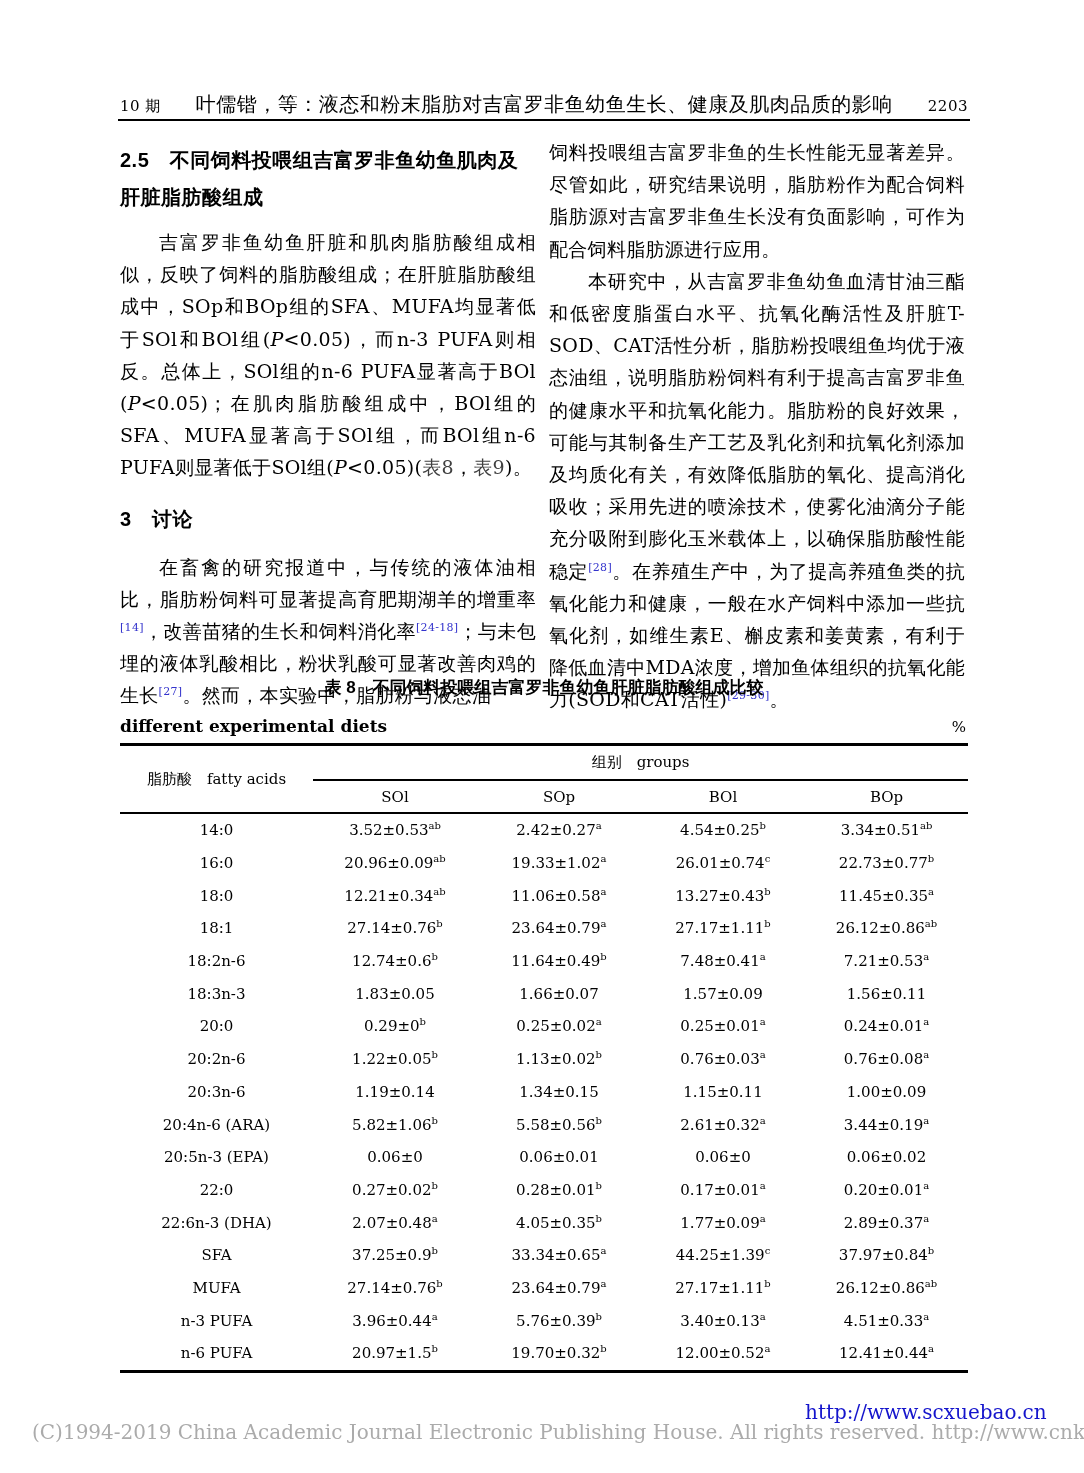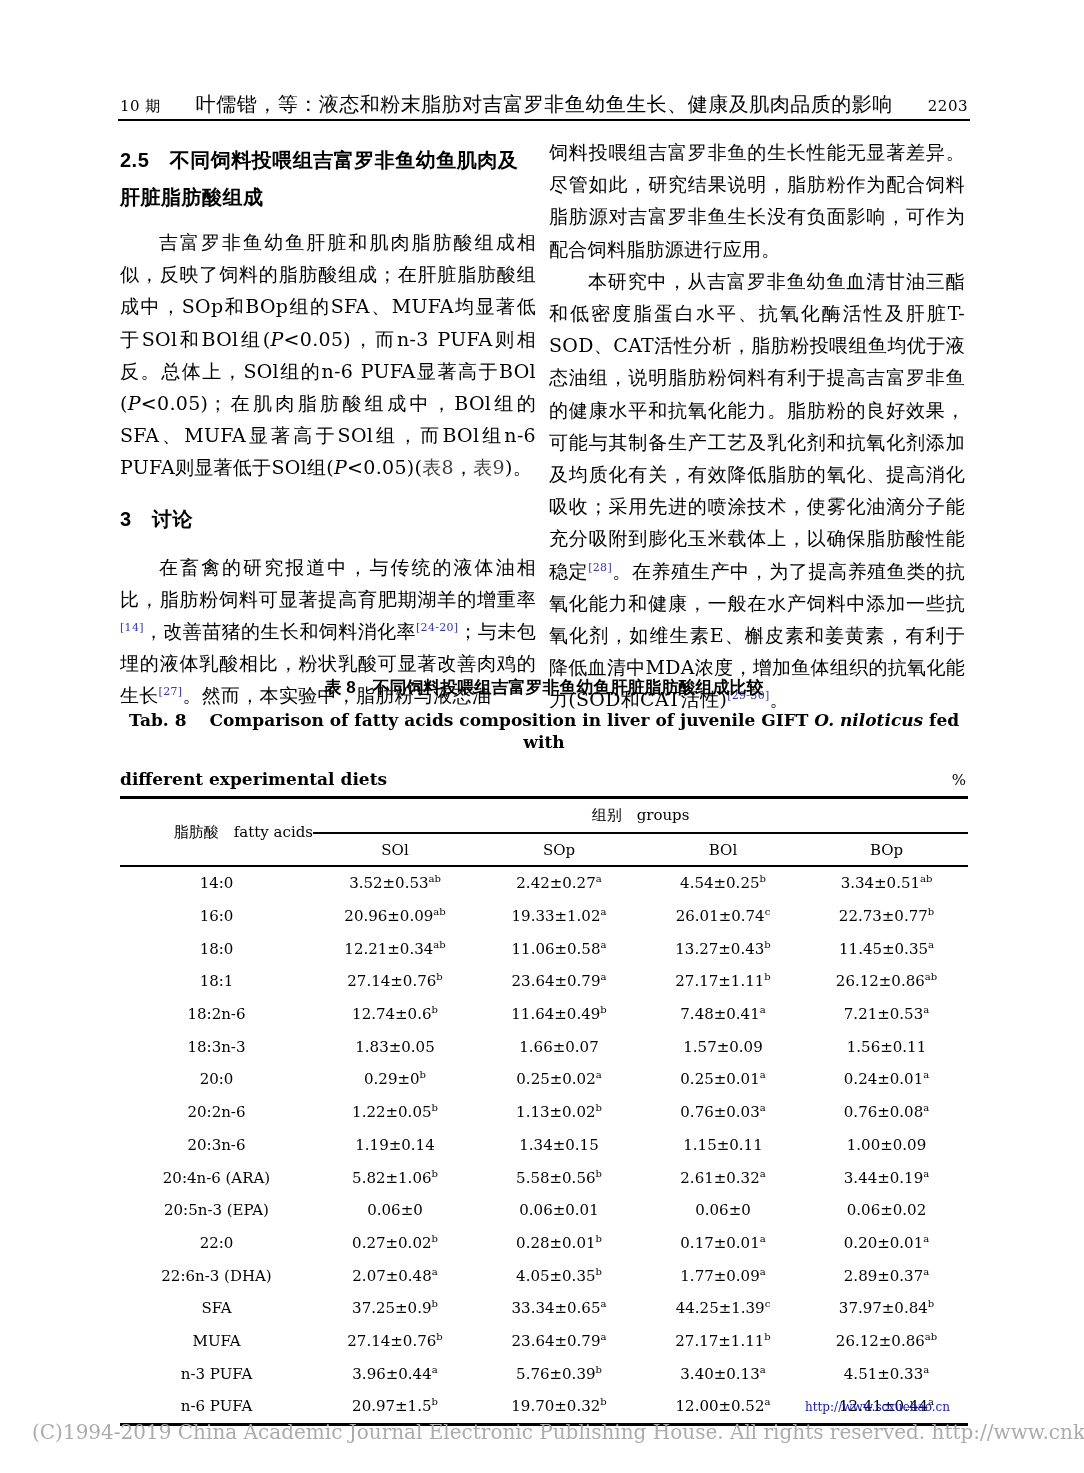--- a/index.html
+++ b/index.html
@@ -34,29 +34,29 @@
   .cap-zh { text-align:center; font-weight:bold; font-size:17px; font-family:"Liberation Sans","DejaVu Sans",sans-serif; }
   .cap-en { text-align:center; font-weight:bold; font-size:17px; margin-top:10px; }
   .cap-en2 { position:relative; text-align:left; font-weight:bold; font-size:17px; margin-top:17px; }
   .unit { position:absolute; right:2px; bottom:0; font-weight:normal; font-size:15px; }
 
   table.fat {
     margin-top:7px; width:848px; border-collapse:collapse; table-layout:fixed;
     border-top:3px solid #000; border-bottom:3px solid #000; font-size:15px;
   }
   table.fat th { font-weight:normal; padding:0; }
-  th.rowhead { text-align:right; padding-left:22px; border-bottom:2px solid #000; }
+  th.rowhead { text-align:center; padding-left:22px; border-bottom:2px solid #000; }
   th.grouphead { border-bottom:2px solid #000; height:33px; }
   tr.subhead th { height:31px; border-bottom:2px solid #000; }
   table.fat td { height:32.7px; text-align:center; padding:0; }
   td.row-name { text-align:left; padding-left:21px; }
   table.fat sup { font-size:10px; line-height:0; }
 
   
-  .foot-link { position:absolute; top:1400px; left:805px; color:#1414cc; font-size:12px; }
+  .foot-link { position:absolute; top:1400px; left:805px; color:#1414cc; font-size:20px; }
   .watermark { position:absolute; top:1420px; left:32px; color:#ababab; font-size:20px; white-space:nowrap; }
 </style>
 </head>
 <body>
 
 <div class="page">
 
   <div class="pg-header">
     <span>10 期</span>
     <span class="ctr">叶儒锴，等：液态和粉末脂肪对吉富罗非鱼幼鱼生长、健康及肌肉品质的影响</span>
@@ -66,33 +66,32 @@
 
   <div class="columns">
 
     <div class="col">
       <h2 class="sec"><span>2.5　不同饲料投喂组吉富罗非鱼幼鱼肌肉及</span><br><span>肝脏脂肪酸组成</span></h2>
 
       <p class="indent"><span>吉富罗非鱼幼鱼肝脏和肌肉脂肪酸组成相似，反映了饲料的脂肪酸组成；在肝脏脂肪酸组成中，SOp和BOp组的SFA、MUFA均显著低于SOl和BOl组(</span><span class="pvar">P</span><span>&lt;0.05)，而n-3 PUFA则相反。总体上，SOl组的n-6 PUFA显著高于BOl (</span><span class="pvar">P</span><span>&lt;0.05)；在肌肉脂肪酸组成中，BOl组的SFA、MUFA显著高于SOl组，而BOl组n-6 PUFA则显著低于SOl组(</span><span class="pvar">P</span><span>&lt;0.05)(</span><span class="tlink">表8</span><span>，</span><span class="tlink">表9</span><span>)。</span></p>
 
       <h2 class="sec sec3">3　讨论</h2>
 
-      <p class="indent"><span>在畜禽的研究报道中，与传统的液体油相比，脂肪粉饲料可显著提高育肥期湖羊的增重率</span><sup class="ref">[14]</sup><span>，改善苗猪的生长和饲料消化率</span><sup class="ref">[24-20]</sup><span>；与未包埋的液体乳酸相比，粉状乳酸可显著改善肉鸡的生长</span><sup class="ref">[27]</sup><span>。然而，本实验中，脂肪粉与液态油</span></p>
+      <p class="indent"><span>在畜禽的研究报道中，与传统的液体油相比，脂肪粉饲料可显著提高育肥期湖羊的增重率</span><sup class="ref">[14]</sup><span>，改善苗猪的生长和饲料消化率</span><sup class="ref">[24-18]</sup><span>；与未包埋的液体乳酸相比，粉状乳酸可显著改善肉鸡的生长</span><sup class="ref">[27]</sup><span>。然而，本实验中，脂肪粉与液态油</span></p>
     </div>
 
     <div class="col">
       <p>饲料投喂组吉富罗非鱼的生长性能无显著差异。尽管如此，研究结果说明，脂肪粉作为配合饲料脂肪源对吉富罗非鱼生长没有负面影响，可作为配合饲料脂肪源进行应用。</p>
       <p class="indent"><span>本研究中，从吉富罗非鱼幼鱼血清甘油三酯和低密度脂蛋白水平、抗氧化酶活性及肝脏T-SOD、CAT活性分析，脂肪粉投喂组鱼均优于液态油组，说明脂肪粉饲料有利于提高吉富罗非鱼的健康水平和抗氧化能力。脂肪粉的良好效果，可能与其制备生产工艺及乳化剂和抗氧化剂添加及均质化有关，有效降低脂肪的氧化、提高消化吸收；采用先进的喷涂技术，使雾化油滴分子能充分吸附到膨化玉米载体上，以确保脂肪酸性能稳定</span><sup class="ref">[28]</sup><span>。在养殖生产中，为了提高养殖鱼类的抗氧化能力和健康，一般在水产饲料中添加一些抗氧化剂，如维生素E、槲皮素和姜黄素，有利于降低血清中MDA浓度，增加鱼体组织的抗氧化能力(SOD和CAT活性)</span><sup class="ref">[29-30]</sup><span>。</span></p>
     </div>
 
   </div>
 
   <div class="tablewrap">
     <div class="cap-zh">表 8　不同饲料投喂组吉富罗非鱼幼鱼肝脏脂肪酸组成比较</div>
-    <div class="cap-en"><span>Tab. 8　 Comparison of fatty acids composition in liver of juvenile GIFT </span><i>O. niloticus</i><span> fed with</span></div>
     <div class="cap-en2"><span>different experimental diets</span><span class="unit">%</span></div>
 
     <table class="fat">
       <colgroup>
           <col style="width:193px">
           <col style="width:164px">
           <col style="width:164px">
           <col style="width:164px">
           <col style="width:163px">
         </colgroup>

